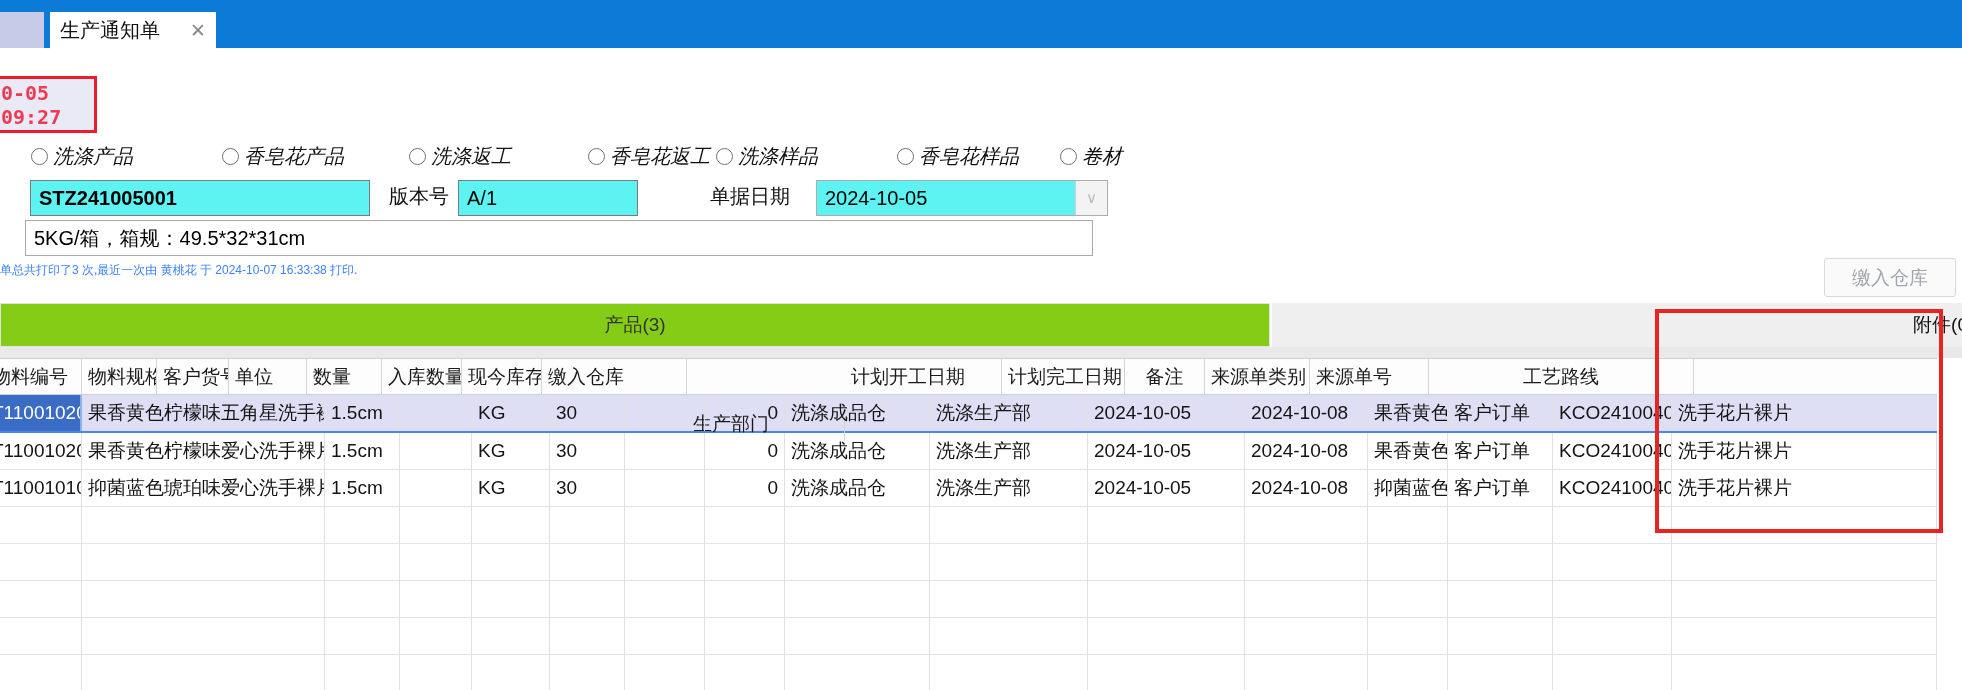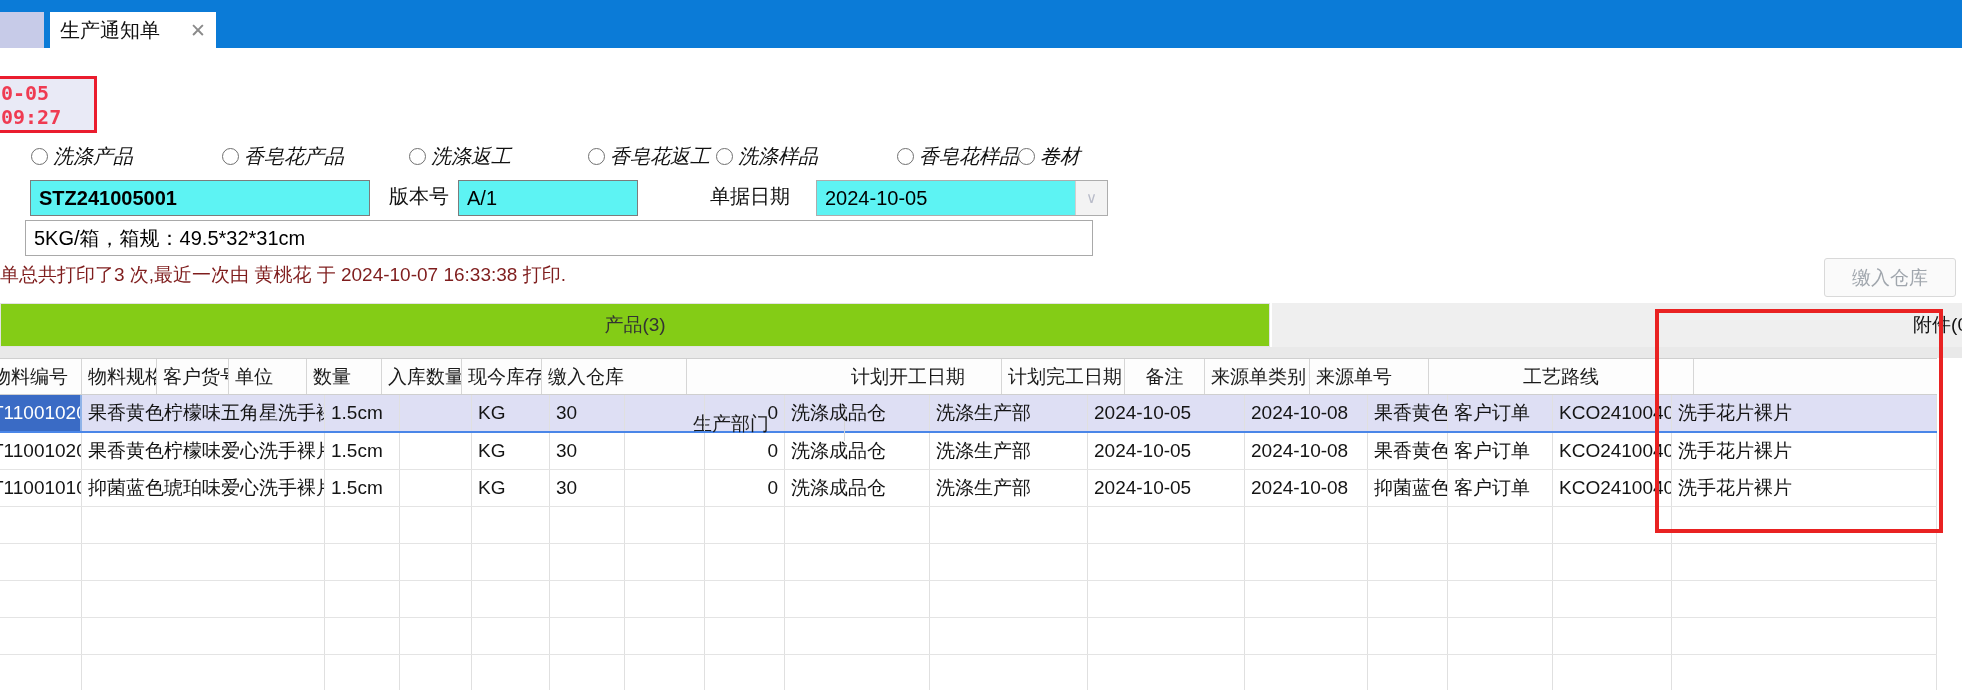--- a/index.html
+++ b/index.html
@@ -29,21 +29,21 @@
            font-size:20px; color:#000; line-height:34px; padding-left:8px; white-space:nowrap; overflow:hidden; }
   .flabel { position:absolute; top:183px; font-size:20px; color:#111; white-space:nowrap; }
   .combo { position:absolute; top:180px; height:36px; border:1px solid #adadad; background:#5df3f3; display:flex; }
   .combo .val { flex:1; font-size:20px; line-height:34px; padding-left:8px; color:#000; }
   .combo .btn { width:32px; background:#f3f3f3; border-left:1px solid #cfcfcf; color:#b9bcc9;
                 display:flex; align-items:center; justify-content:center; font-size:15px; }
   .boxspec { position:absolute; left:25px; top:220px; width:1068px; height:36px; background:#fff;
              border:1px solid #a9a9a9; font-size:20px; line-height:34px; padding-left:8px; color:#000; }
 
   
-  .printline { position:absolute; left:0px; top:262px; font-size:19px; color:#7f1d1d; white-space:nowrap; }
+  .printline { position:absolute; left:0px; top:262px; font-size:12px; color:#3b82f6; white-space:nowrap; }
   .setwh-btn { position:absolute; left:1824px; top:258px; width:132px; height:39px; background:#fafafa;
                border:1px solid #d9d9d9; border-radius:3px; color:#a0a6ad; font-size:19px;
                display:flex; align-items:center; justify-content:center; }
 
   
   .strip-left { position:absolute; left:0; top:303px; width:1270px; height:44px; background:#84cc16;
                 border:1px solid #e3e3e3; display:flex; align-items:center; justify-content:center;
                 font-size:19px; color:#333; }
   .strip-right { position:absolute; left:1272px; top:303px; width:690px; height:44px; background:#efefef; }
   .attach-tab { position:absolute; right:-6px; top:312px; font-size:19px; color:#111; white-space:nowrap; }
@@ -101,21 +101,21 @@
         <span>香皂花返工</span>
       </label>
     <label class="radio" style="left:716px">
         <span class="circ"></span>
         <span>洗涤样品</span>
       </label>
     <label class="radio" style="left:897px">
         <span class="circ"></span>
         <span>香皂花样品</span>
       </label>
-    <label class="radio" style="left:1018px">
+    <label class="radio" style="left:1060px">
         <span class="circ"></span>
         <span>卷材</span>
       </label>
   </div>
 
   <div class="field" style="left:30px; width:340px;font-weight:bold;">STZ241005001</div>
   <div class="flabel" style="left:389px;">版本号</div>
   <div class="field" style="left:458px; width:180px;">A/1</div>
   <div class="flabel" style="left:710px;">单据日期</div>
   <div class="combo" style="left:816px; width:292px;">

